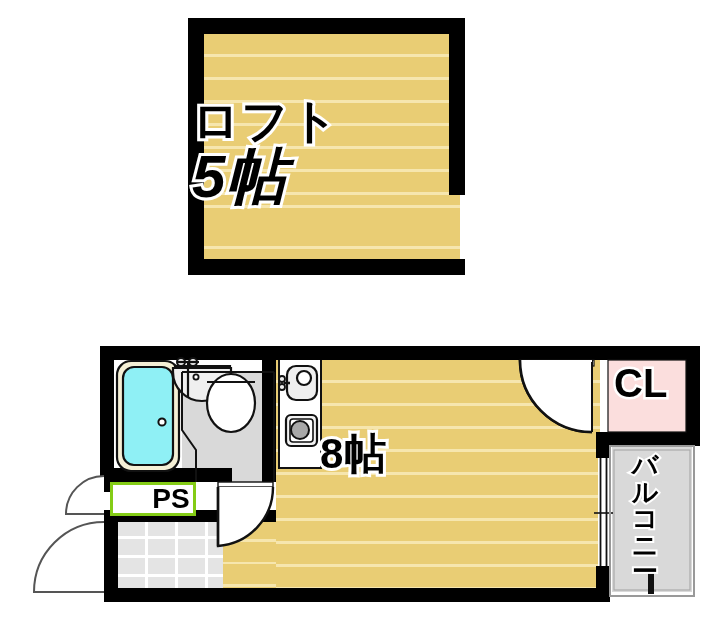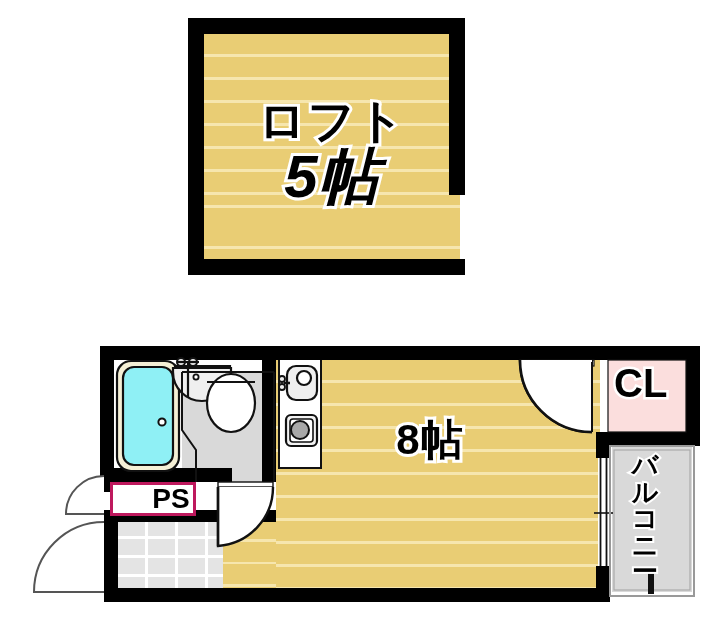--- a/index.html
+++ b/index.html
@@ -23,61 +23,61 @@
   }
   .whitefill{position:absolute;background:#ffffff;}
   .graybox{position:absolute;background:#d9d9d9;}
   .pinkbox{position:absolute;background:#fbdedd;}
 
   
   .label{
     position:absolute;
     color:#000000;
     font-weight:bold;
-    text-align:center;
+    text-align:left;
     line-height:1.05;
     white-space:nowrap;
     -webkit-text-stroke:6px #ffffff;
     paint-order:stroke fill;
     letter-spacing:1px;
   }
   .label span{display:block;}
 
   #loft-label{
     left:192px;top:96px;width:280px;
     font-size:47px;
   }
   #loft-label .sz{font-size:60px;margin-top:0;font-style:italic;}
 
   #room-label{
     left:320px;top:414px;width:220px;
     font-size:45px;
   }
-  #room-label .sz{font-size:42px;margin-top:4px;}
+  #room-label .sz{font-size:42px;margin-top:18px;}
 
   .cl-label{
     position:absolute;left:614px;top:364px;width:56px;
     font-size:40px;font-weight:bold;color:#000;
     text-align:left;line-height:0.95;
     -webkit-text-stroke:5px #ffffff;
     paint-order:stroke fill;
   }
   .balcony-label{
     position:absolute;left:628px;top:452px;width:34px;
     font-size:26px;font-weight:bold;color:#000;
     text-align:center;line-height:1.02;
     -webkit-text-stroke:4px #ffffff;
     paint-order:stroke fill;
   }
   .balcony-label span{display:block;}
 
   .ps-label{
     position:absolute;left:110px;top:482px;
     width:86px;height:34px;
-    background:#ffffff;border:3px solid #be185d;
+    background:#ffffff;border:3px solid #84cc16;
     box-sizing:border-box;
     font-size:28px;font-weight:bold;color:#000;
     text-align:center;line-height:28px;padding-left:36px;
   }
 
   
   .genkan{
     position:absolute;
     background:#e4e4e4;
     background-image:

